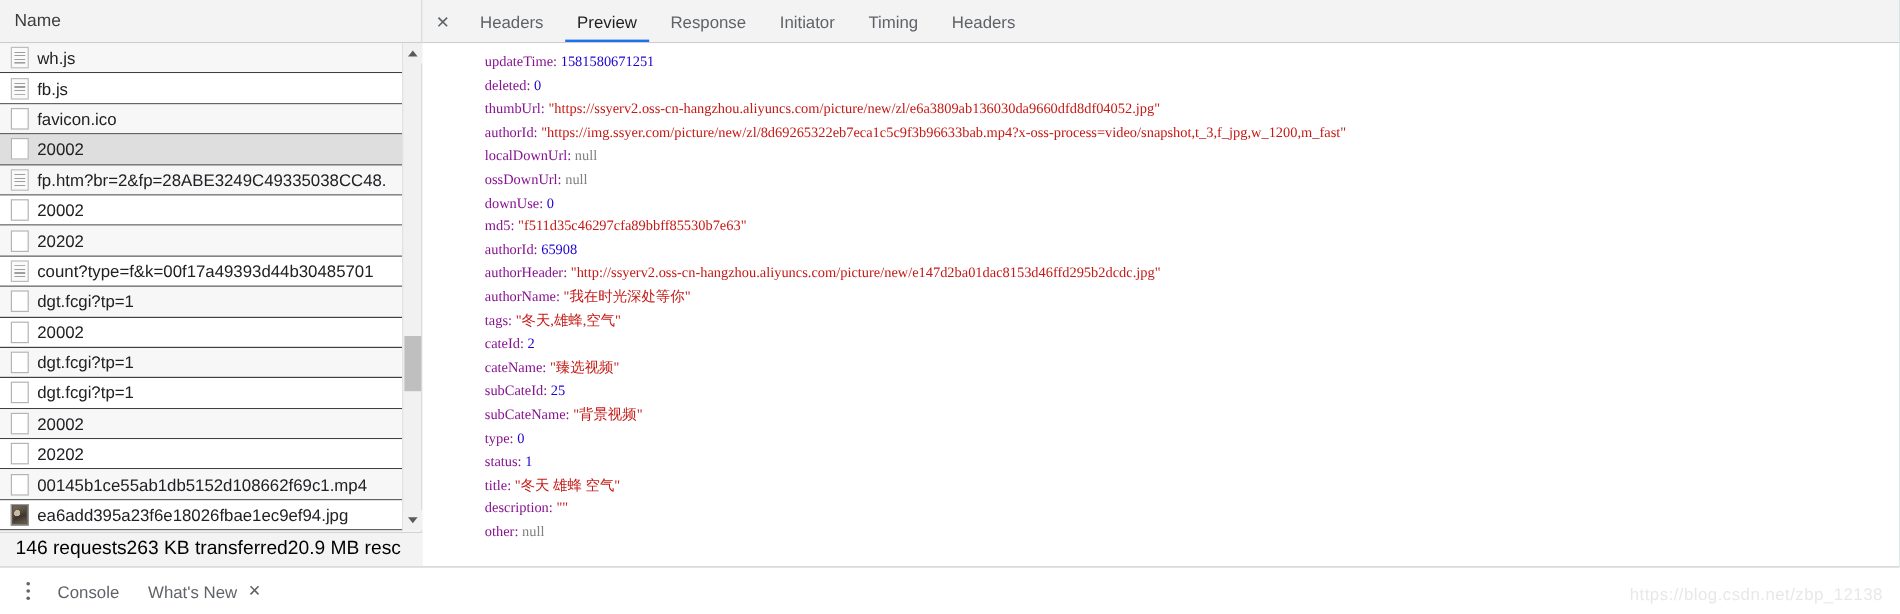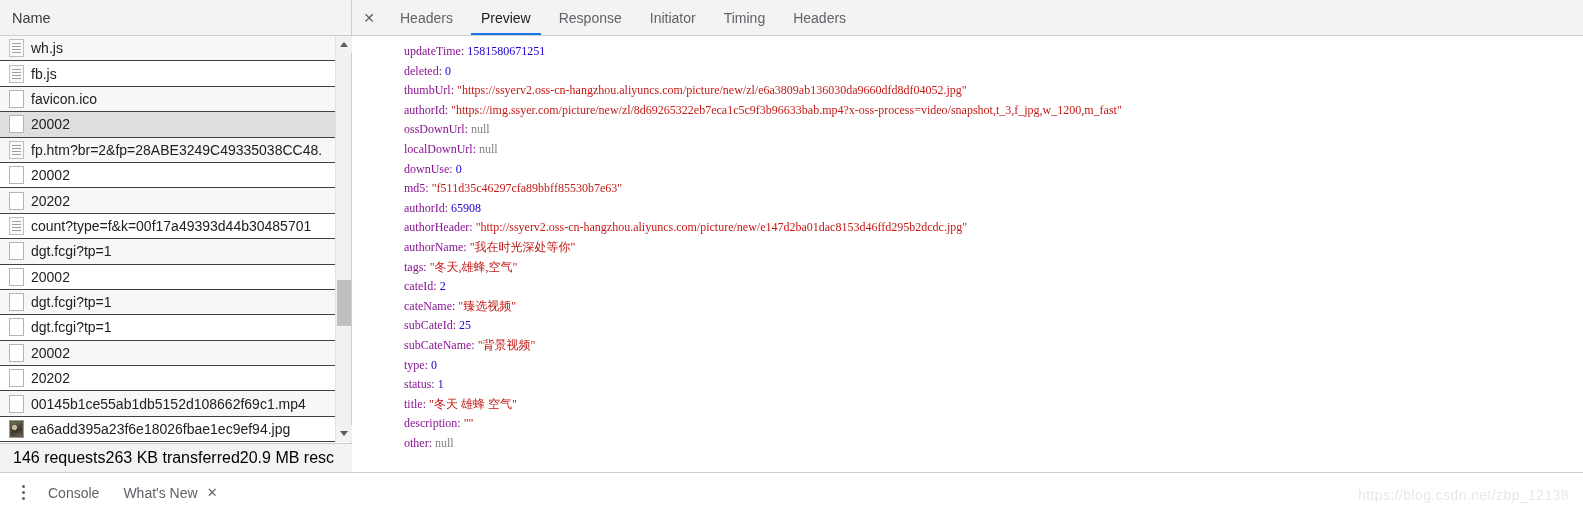--- a/index.html
+++ b/index.html
@@ -381,22 +381,22 @@
           <div class="dtab">Initiator</div>
           <div class="dtab">Timing</div>
           <div class="dtab">Headers</div>
         </div>
 
       <div id="json-view">
           <div class="jline"><span class="jkey">updateTime</span><span class="jcolon">: </span><span class="jnum">1581580671251</span></div>
           <div class="jline"><span class="jkey">deleted</span><span class="jcolon">: </span><span class="jnum">0</span></div>
           <div class="jline"><span class="jkey">thumbUrl</span><span class="jcolon">: </span><span class="jstr">"https://ssyerv2.oss-cn-hangzhou.aliyuncs.com/picture/new/zl/e6a3809ab136030da9660dfd8df04052.jpg"</span></div>
           <div class="jline"><span class="jkey">authorId</span><span class="jcolon">: </span><span class="jstr">"https://img.ssyer.com/picture/new/zl/8d69265322eb7eca1c5c9f3b96633bab.mp4?x-oss-process=video/snapshot,t_3,f_jpg,w_1200,m_fast"</span></div>
+          <div class="jline"><span class="jkey">localDownUrl</span><span class="jcolon">: </span><span class="jnull">null</span></div>
           <div class="jline"><span class="jkey">ossDownUrl</span><span class="jcolon">: </span><span class="jnull">null</span></div>
-          <div class="jline"><span class="jkey">localDownUrl</span><span class="jcolon">: </span><span class="jnull">null</span></div>
           <div class="jline"><span class="jkey">downUse</span><span class="jcolon">: </span><span class="jnum">0</span></div>
           <div class="jline"><span class="jkey">md5</span><span class="jcolon">: </span><span class="jstr">"f511d35c46297cfa89bbff85530b7e63"</span></div>
           <div class="jline"><span class="jkey">authorId</span><span class="jcolon">: </span><span class="jnum">65908</span></div>
           <div class="jline"><span class="jkey">authorHeader</span><span class="jcolon">: </span><span class="jstr">"http://ssyerv2.oss-cn-hangzhou.aliyuncs.com/picture/new/e147d2ba01dac8153d46ffd295b2dcdc.jpg"</span></div>
           <div class="jline"><span class="jkey">authorName</span><span class="jcolon">: </span><span class="jstr">"我在时光深处等你"</span></div>
           <div class="jline"><span class="jkey">tags</span><span class="jcolon">: </span><span class="jstr">"冬天,雄蜂,空气"</span></div>
           <div class="jline"><span class="jkey">cateId</span><span class="jcolon">: </span><span class="jnum">2</span></div>
           <div class="jline"><span class="jkey">cateName</span><span class="jcolon">: </span><span class="jstr">"臻选视频"</span></div>
           <div class="jline"><span class="jkey">subCateId</span><span class="jcolon">: </span><span class="jnum">25</span></div>
           <div class="jline"><span class="jkey">subCateName</span><span class="jcolon">: </span><span class="jstr">"背景视频"</span></div>

